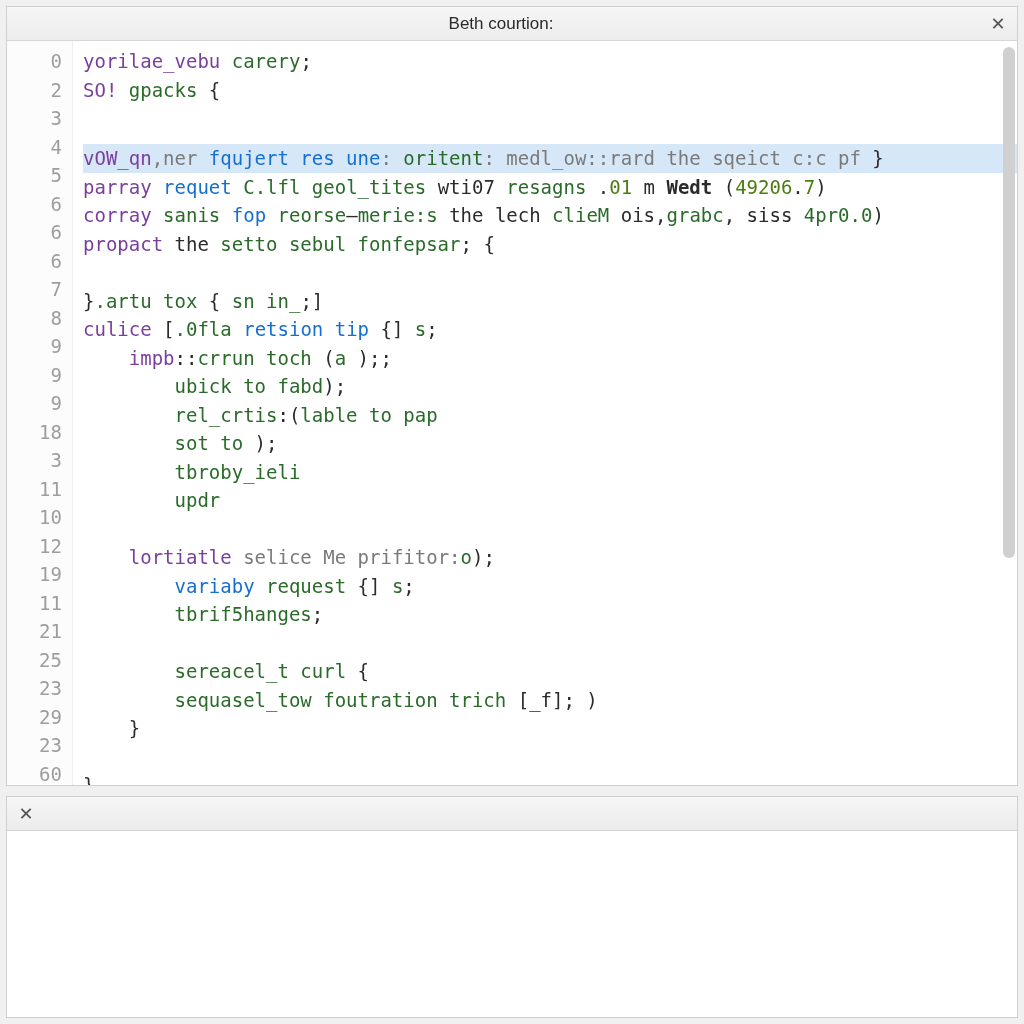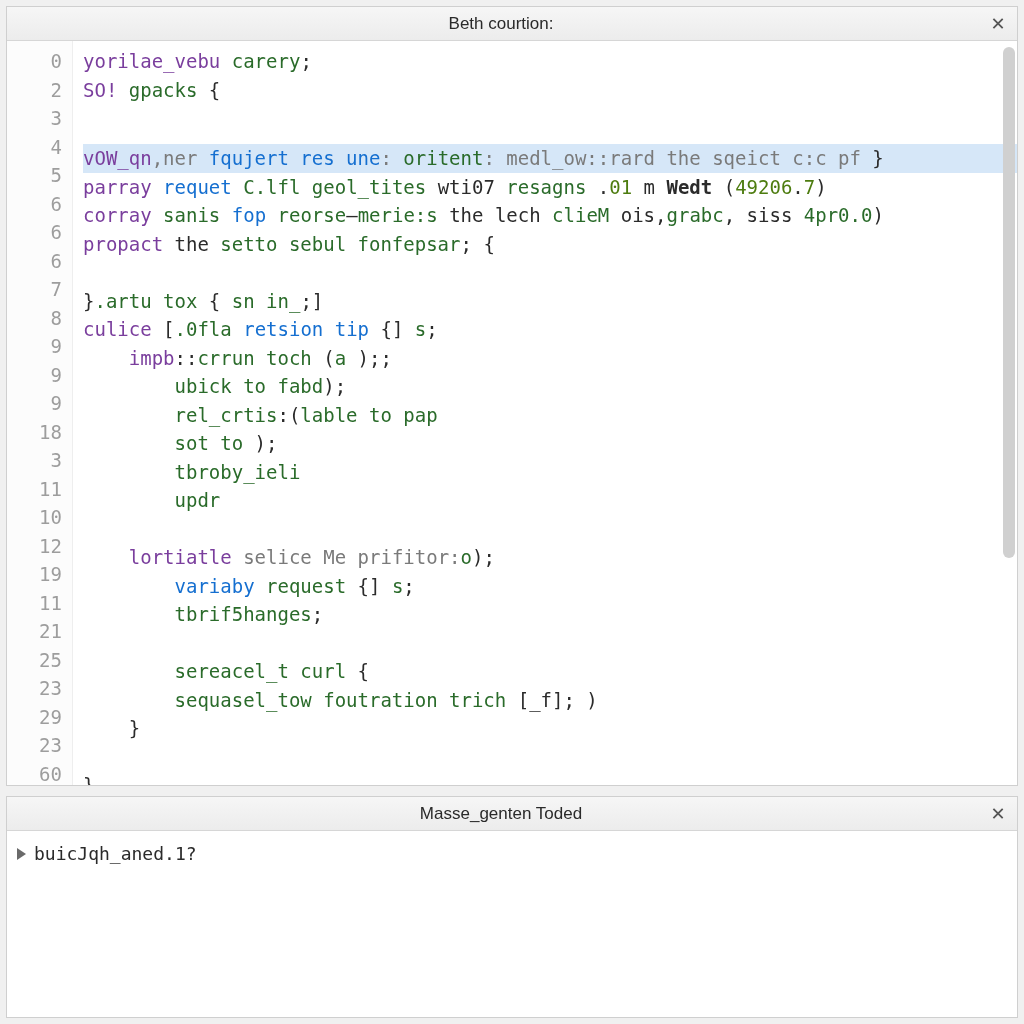--- a/index.html
+++ b/index.html
@@ -145,22 +145,17 @@
       </div>
     <div class="code" id="code"><span class="line"><span class="kw">yorilae_vebu</span><span class="op"> </span><span class="fn">carery</span><span class="op">;</span></span><span class="line"><span class="kw">SO!</span><span class="op"> </span><span class="fn">gpacks</span><span class="op"> {</span></span><span class="line sel"><span class="kw">vOW_qn</span><span class="cm">,ner </span><span class="blue">fqujert res une</span><span class="cm">: </span><span class="fn">oritent</span><span class="cm">: medl_ow::rard the sqeict c:c pf </span><span class="op">}</span></span><span class="line"><span class="kw">parray</span><span class="op"> </span><span class="blue">requet</span><span class="op"> </span><span class="fn">C.lfl geol_tites</span><span class="op"> wti07 </span><span class="fn">resagns</span><span class="op"> .</span><span class="num">01</span><span class="op"> m </span><span class="bold">Wedt</span><span class="op"> (</span><span class="num">49206</span><span class="op">.</span><span class="num">7</span><span class="op">)</span></span><span class="line"><span class="kw">corray</span><span class="op"> </span><span class="fn">sanis</span><span class="op"> </span><span class="blue">fop</span><span class="op"> </span><span class="fn">reorse</span><span class="op">—</span><span class="fn">merie:s</span><span class="op"> the lech </span><span class="fn">clieM</span><span class="op"> ois,</span><span class="fn">grabc</span><span class="op">, siss </span><span class="fn">4pr0.0</span><span class="op">)</span></span><span class="line"><span class="kw">propact</span><span class="op"> the </span><span class="fn">setto sebul fonfepsar</span><span class="op">; {</span></span><span class="line"><span class="op"></span></span><span class="line"><span class="op">}</span><span class="fn">.artu tox</span><span class="op"> { </span><span class="fn">sn in_</span><span class="op">;]</span></span><span class="line"><span class="kw">culice</span><span class="op"> [</span><span class="fn">.0fla</span><span class="op"> </span><span class="blue">retsion tip</span><span class="op"> {] </span><span class="fn">s</span><span class="op">;</span></span><span class="line">    <span class="kw">impb</span><span class="op">::</span><span class="fn">crrun toch</span><span class="op"> (</span><span class="fn">a</span><span class="op"> );;</span></span><span class="line">        <span class="fn">ubick to fabd</span><span class="op">);</span></span><span class="line">        <span class="fn">rel_crtis</span><span class="op">:(</span><span class="fn">lable to pap</span></span><span class="line">        <span class="fn">sot to</span><span class="op"> );</span></span><span class="line">        <span class="fn">tbroby_ieli</span></span><span class="line">        <span class="fn">updr</span></span><span class="line"><span class="op"></span></span><span class="line">    <span class="kw">lortiatle</span><span class="op"> </span><span class="cm">selice Me prifitor:</span><span class="fn">o</span><span class="op">);</span></span><span class="line">        <span class="blue">variaby</span><span class="op"> </span><span class="fn">request</span><span class="op"> {] </span><span class="fn">s</span><span class="op">;</span></span><span class="line">        <span class="fn">tbrif5hanges</span><span class="op">;</span></span><span class="line"><span class="op"></span></span><span class="line">        <span class="fn">sereacel_t curl</span><span class="op"> {</span></span><span class="line">        <span class="fn">sequasel_tow foutration trich</span><span class="op"> [_f]; )</span></span><span class="line">    <span class="op">}</span></span><span class="line"><span class="op"></span></span><span class="line"><span class="op">}</span></span><span class="line"><span class="op"></span></span></div>
   </div>
   <div class="scroll">
     <div class="scroll-thumb"></div>
   </div>
 </div>
 
 <div class="pane pane-output">
   <div class="titlebar">
-    <span class="title">Masse_genten Toded</span>
     <span class="close-btn">✕</span>
   </div>
   <div class="output-body" id="outbody">
-      <div class="out-row">
-        <span class="tri"></span>
-        <span>buicJqh_aned.1?</span>
-      </div>
     </div>
 </div>
 
 </body></html>

